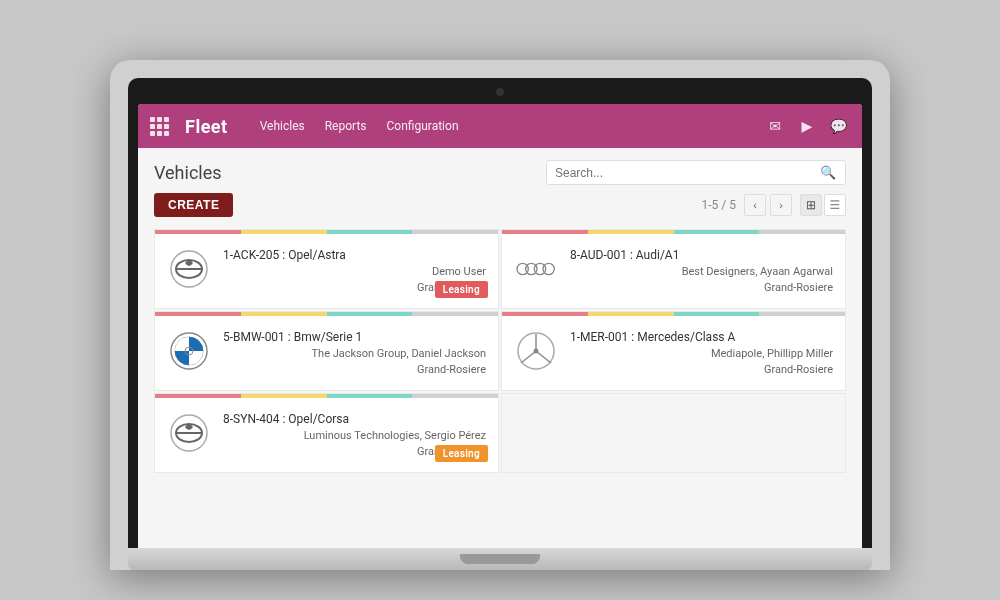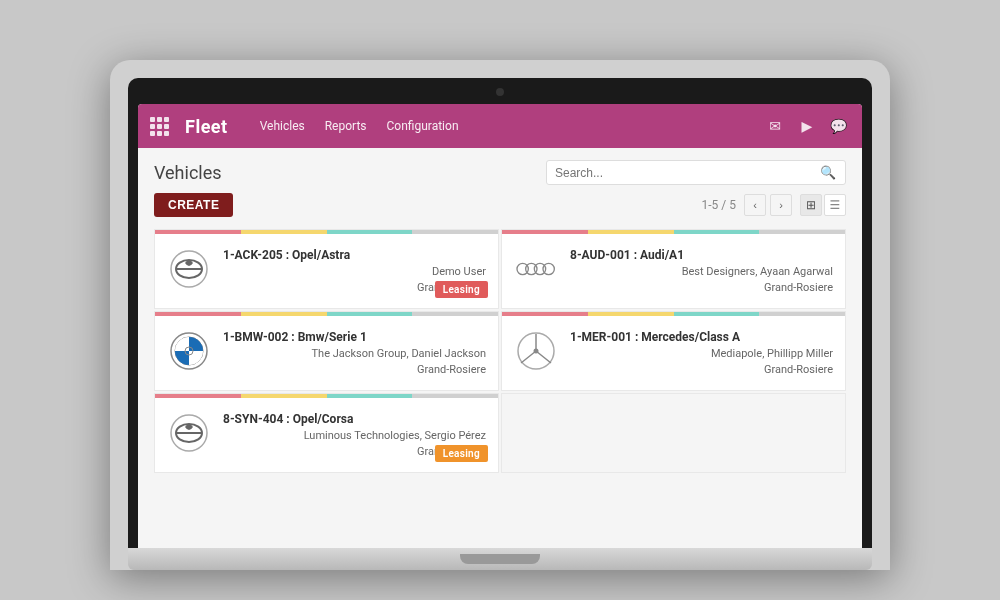--- a/index.html
+++ b/index.html
@@ -256,21 +256,21 @@
       width: 40px;
       height: 40px;
     }
 
     .vehicle-info {
       flex: 1;
       padding-top: 6px;
     }
     .vehicle-name {
       font-size: 12px;
-      font-weight: 700;
+      font-weight: 400;
       color: #333;
       margin-bottom: 2px;
     }
     .vehicle-sub {
       font-size: 11px;
       color: #666;
       line-height: 1.5;
       text-align: right;
     }
 
@@ -417,21 +417,21 @@
                 <circle cx="20" cy="20" r="18" fill="none" stroke="#888" stroke-width="1.5"></circle>
                 <circle cx="20" cy="20" r="14" fill="none" stroke="#888" stroke-width="1"></circle>
                 <path d="M20 6 A14 14 0 0 1 34 20 L20 20 Z" fill="#1a6cb5"></path>
                 <path d="M6 20 A14 14 0 0 1 20 6 L20 20 Z" fill="#fff"></path>
                 <path d="M20 34 A14 14 0 0 1 6 20 L20 20 Z" fill="#1a6cb5"></path>
                 <path d="M34 20 A14 14 0 0 1 20 34 L20 20 Z" fill="#fff"></path>
                 <circle cx="20" cy="20" r="4" fill="none" stroke="#888" stroke-width="1"></circle>
               </svg>
             </div>
             <div class="vehicle-info">
-              <div class="vehicle-name">1-BMW-002 : Bmw/Serie 1</div>
+              <div class="vehicle-name">5-BMW-001 : Bmw/Serie 1</div>
               <div class="vehicle-sub">The Jackson Group, Daniel Jackson<br>Grand-Rosiere</div>
             </div>
           </div>
 
           <div class="vehicle-card">
             <div class="card-color-bar">
               <div class="color-seg" style="background:#e67e8a;flex:1;"></div>
               <div class="color-seg" style="background:#f5d76e;flex:1;"></div>
               <div class="color-seg" style="background:#7ed6c8;flex:1;"></div>
               <div class="color-seg" style="background:#d0d0d0;flex:1;"></div>

